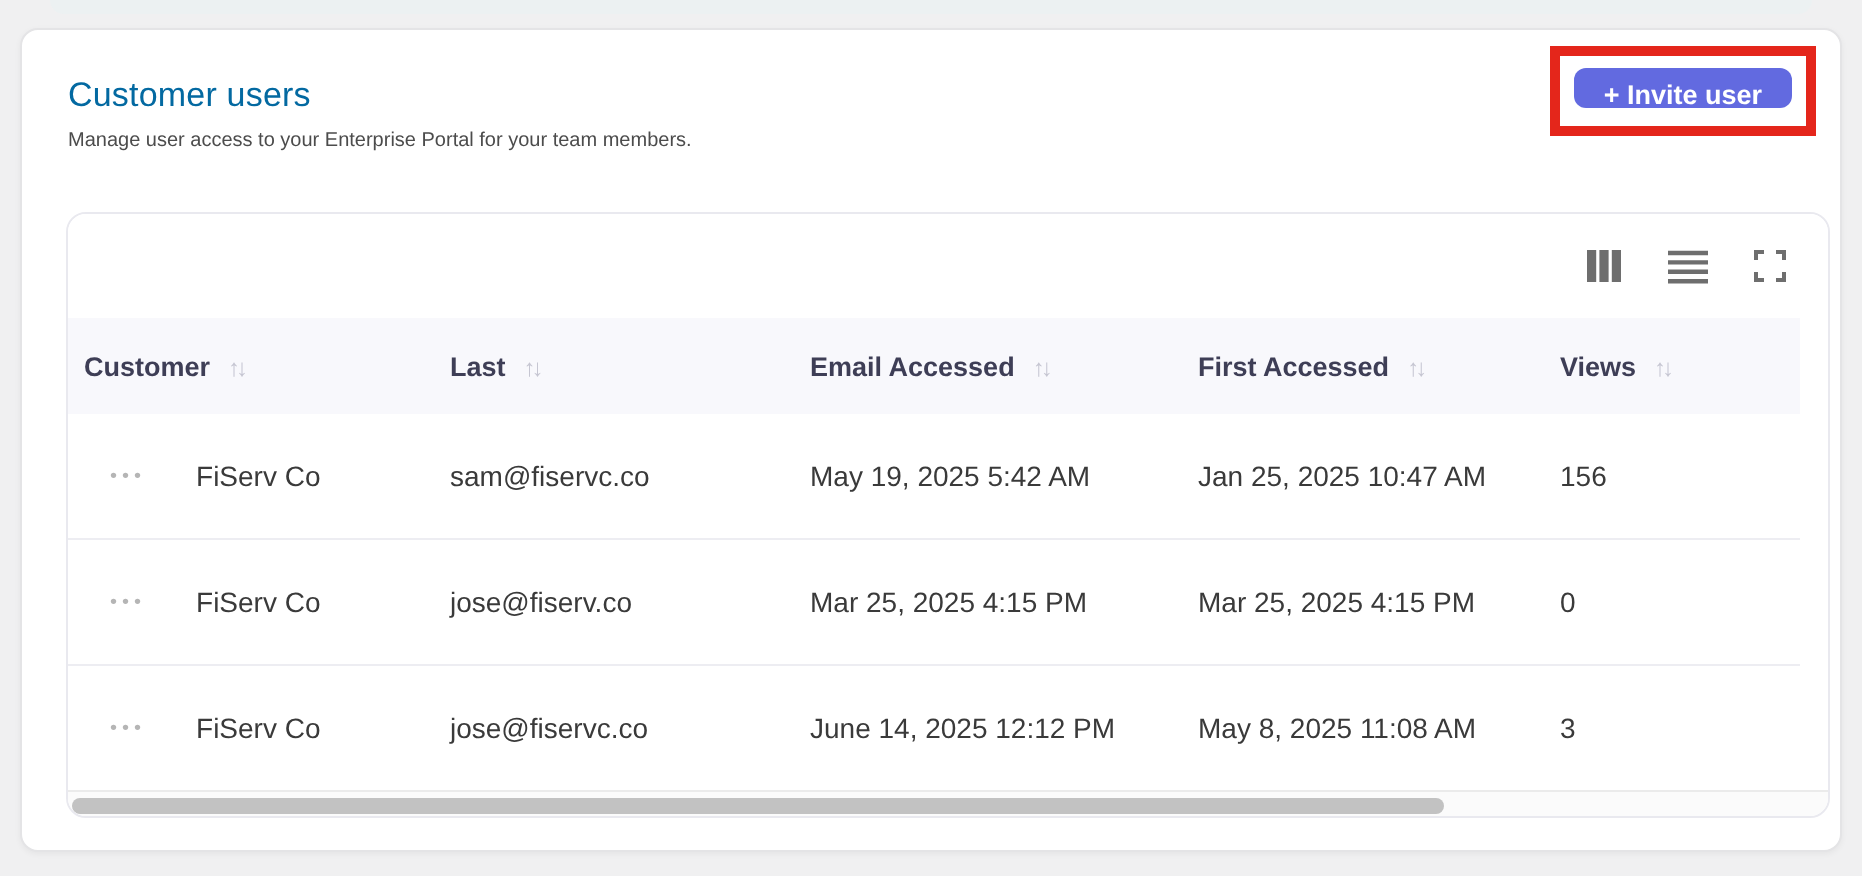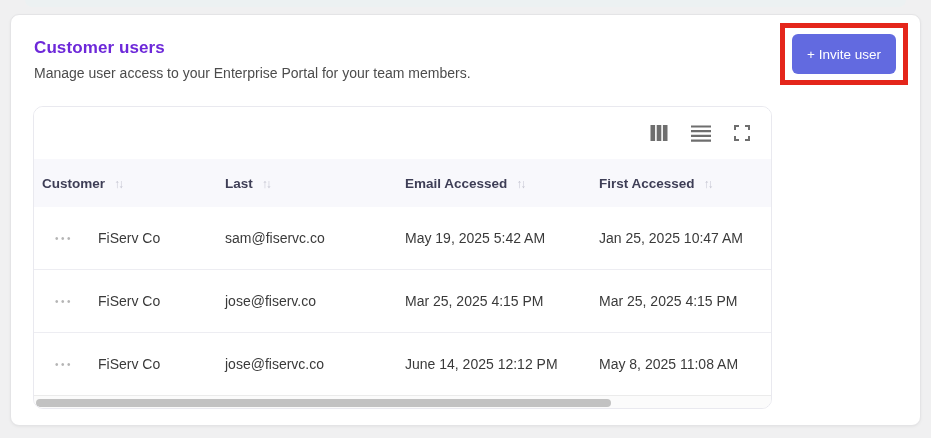--- a/index.html
+++ b/index.html
@@ -13,33 +13,33 @@
   .top-band {
     position: absolute; top: 0; left: 25px; width: 881px; height: 7px;
     background: #ecf1f2; border-radius: 0 0 8px 8px;
   }
   .card {
     position: absolute; left: 10px; top: 14px; width: 911px; height: 412px;
     background: #ffffff; border: 1px solid #e4e4e6; border-radius: 9px;
     box-shadow: 0 1px 3px rgba(0,0,0,0.05);
   }
   .card-header { padding: 23px 23px 0 23px; position: relative; }
-  .page-title { font-size: 17px; font-weight: 700; color: #6d28d9; letter-spacing: 0.1px; }
-  .page-subtitle { margin-top: 7px; font-size: 14px; color: #4c4c4c; }
+  .page-title { font-size: 17px; font-weight: 400; color: #0369a1; letter-spacing: 0.1px; }
+  .page-subtitle { margin-top: 7px; font-size: 10px; color: #4c4c4c; }
   .annotation-box {
     position: absolute; top: 8px; right: 12px;
     border: 5px solid #e4261b; padding: 6px 7px; background: transparent;
   }
   .invite-btn {
     background: #626ae0; color: #ffffff; border: none; border-radius: 6px;
-    font-family: inherit; font-size: 13.5px; font-weight: 400;
-    padding: 6px 15px; height: 40px; cursor: pointer; white-space: nowrap;
+    font-family: inherit; font-size: 13.5px; font-weight: 700;
+    padding: 6px 15px; height: 20px; cursor: pointer; white-space: nowrap;
   }
   .table-panel {
-    position: absolute; left: 22px; top: 91px; width: 739px; height: 303px;
+    position: absolute; left: 22px; top: 91px; width: 882px; height: 303px;
     border: 1px solid #e9e9ef; border-radius: 10px; background: #fff;
     overflow: hidden;
   }
   .table-toolbar {
     height: 52px; display: flex; align-items: center; justify-content: flex-end;
     gap: 23px; padding-right: 21px; background: #ffffff;
   }
   .tb-icon { color: #6e6e6e; display: inline-flex; align-items: center; cursor: pointer; }
   table { border-collapse: collapse; table-layout: fixed; width: 866px; }
   thead tr { background: #f8f8fc; height: 48px; }
@@ -116,21 +116,21 @@
           <col style="width:194px">
           <col style="width:181px">
           <col style="width:120px">
       </colgroup>
       <thead>
         <tr>
           <th class="first"><span>Customer</span><span class="sort-icon">↑↓</span></th>
           <th><span>Last</span><span class="sort-icon">↑↓</span></th>
           <th><span>Email Accessed</span><span class="sort-icon">↑↓</span></th>
           <th><span>First Accessed</span><span class="sort-icon">↑↓</span></th>
-          <th><span>First</span><span class="sort-icon">↑↓</span></th>
+          <th><span>Views</span><span class="sort-icon">↑↓</span></th>
         </tr>
       </thead>
       <tbody>
         <tr>
           <td class="c-customer">
               <span class="dots">•••</span>
               <span>FiServ Co</span>
             </td>
           <td>sam@fiservc.co</td>
           <td>May 19, 2025 5:42 AM</td>

